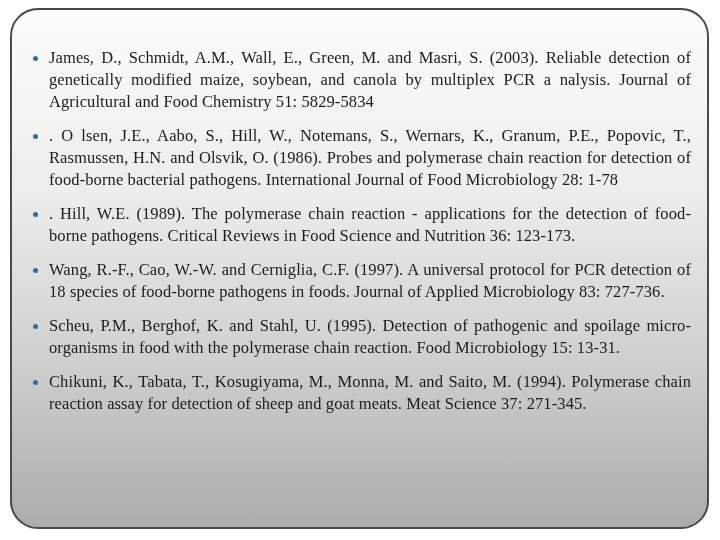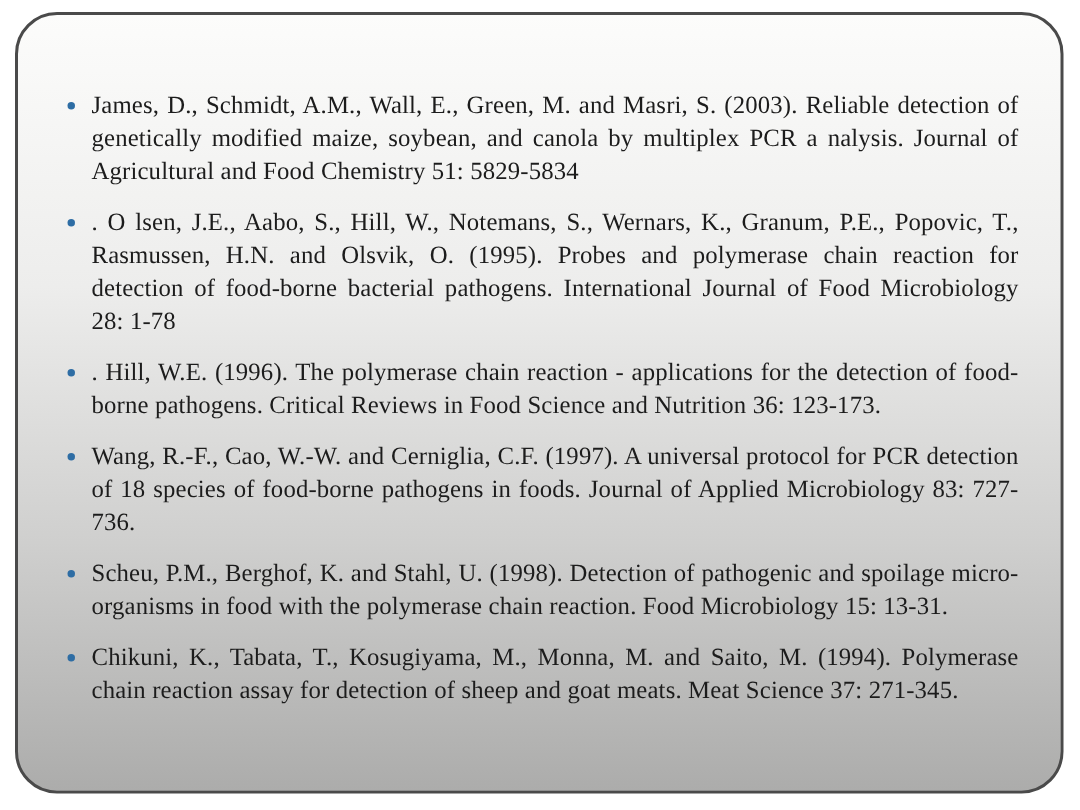--- a/index.html
+++ b/index.html
@@ -21,21 +21,21 @@
     border: 2px solid #4a4a4a;
     border-radius: 28px;
     background: linear-gradient(to bottom,
       #fcfcfb 0%,
       #ededec 35%,
       #cfcfce 68%,
       #acacab 100%);
   }
   ul.refs {
     list-style: none;
-    margin: 16px;
+    margin: 4px;
     padding: 33px 12px 0 17px;
   }
   li.ref {
     display: flex;
     align-items: flex-start;
     margin-bottom: 12px;
   }
   .dot {
     flex: none;
     width: 5px;
@@ -57,32 +57,32 @@
 <body>
 
 <div class="slide">
   <ul class="refs">
     <li class="ref">
       <span class="dot"></span>
       <span class="txt">James, D., Schmidt, A.M., Wall, E., Green, M. and Masri, S. (2003). Reliable detection of genetically modified maize, soybean, and canola by multiplex PCR a nalysis. Journal of Agricultural and Food Chemistry 51: 5829-5834</span>
     </li>
     <li class="ref">
       <span class="dot"></span>
-      <span class="txt">. O lsen, J.E., Aabo, S., Hill, W., Notemans, S., Wernars, K., Granum, P.E., Popovic, T., Rasmussen, H.N. and Olsvik, O. (1995). Probes and polymerase chain reaction for detection of food-borne bacterial pathogens. International Journal of Food Microbiology 28: 1-78</span>
+      <span class="txt">. O lsen, J.E., Aabo, S., Hill, W., Notemans, S., Wernars, K., Granum, P.E., Popovic, T., Rasmussen, H.N. and Olsvik, O. (1986). Probes and polymerase chain reaction for detection of food-borne bacterial pathogens. International Journal of Food Microbiology 28: 1-78</span>
     </li>
     <li class="ref">
       <span class="dot"></span>
-      <span class="txt">. Hill, W.E. (1996). The polymerase chain reaction - applications for the detection of food-borne pathogens. Critical Reviews in Food Science and Nutrition 36: 123-173.</span>
+      <span class="txt">. Hill, W.E. (1989). The polymerase chain reaction - applications for the detection of food-borne pathogens. Critical Reviews in Food Science and Nutrition 36: 123-173.</span>
     </li>
     <li class="ref">
       <span class="dot"></span>
       <span class="txt">Wang, R.-F., Cao, W.-W. and Cerniglia, C.F. (1997). A universal protocol for PCR detection of 18 species of food-borne pathogens in foods. Journal of Applied Microbiology 83: 727-736.</span>
     </li>
     <li class="ref">
       <span class="dot"></span>
-      <span class="txt">Scheu, P.M., Berghof, K. and Stahl, U. (1998). Detection of pathogenic and spoilage micro-organisms in food with the polymerase chain reaction. Food Microbiology 15: 13-31.</span>
+      <span class="txt">Scheu, P.M., Berghof, K. and Stahl, U. (1995). Detection of pathogenic and spoilage micro-organisms in food with the polymerase chain reaction. Food Microbiology 15: 13-31.</span>
     </li>
     <li class="ref">
       <span class="dot"></span>
       <span class="txt">Chikuni, K., Tabata, T., Kosugiyama, M., Monna, M. and Saito, M. (1994). Polymerase chain reaction assay for detection of sheep and goat meats. Meat Science 37: 271-345.</span>
     </li>
   </ul>
 </div>
 
 </body></html>

